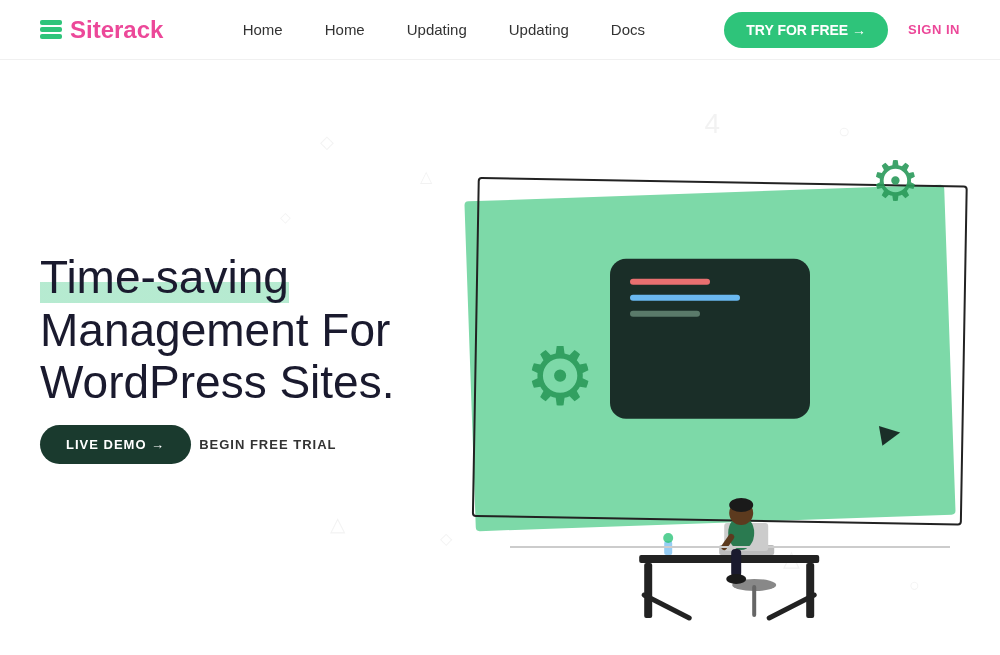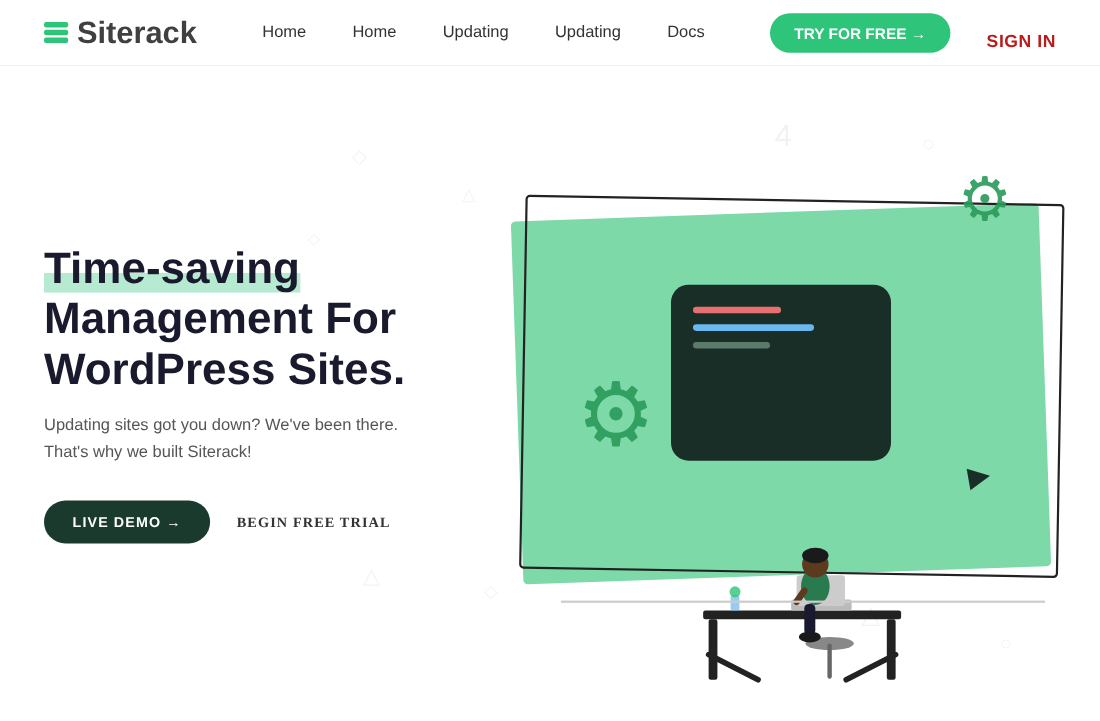--- a/index.html
+++ b/index.html
@@ -21,22 +21,22 @@
       height: 60px;
       border-bottom: 1px solid #f0f0f0;
       position: relative;
       z-index: 10;
     }
     .logo {
       display: flex;
       align-items: center;
       gap: 8px;
       font-weight: 700;
-      font-size: 28px;
-      color: #404040;
+      font-size: 24px;
+      color: #ec4899;
     }
     .logo-icon {
       display: flex;
       flex-direction: column;
       gap: 2px;
     }
     .logo-icon span {
       display: block;
       background: #2ec47a;
       border-radius: 2px;
@@ -53,40 +53,40 @@
     }
     .nav-links a {
       text-decoration: none;
       color: #333;
       font-size: 15px;
       font-weight: 500;
     }
 
     .nav-right {
       display: flex;
-      align-items: flex-end;
-      gap: 33px;
+      align-items: center;
+      gap: 20px;
     }
     .btn-try {
       background: #2ec47a;
       color: #fff;
       border: none;
       border-radius: 25px;
       padding: 10px 22px;
       font-size: 14px;
       font-weight: 600;
       cursor: pointer;
       display: flex;
       align-items: center;
       gap: 6px;
     }
     .sign-in {
-      font-size: 16px;
+      font-size: 13px;
       font-weight: 600;
-      color: #b91c1c;
+      color: #ec4899;
       text-decoration: none;
       letter-spacing: 0.5px;
     }
 
     
     .hero {
       display: flex;
       align-items: center;
       padding: 0 40px;
       height: calc(655px - 60px);
@@ -99,42 +99,42 @@
       position: absolute;
       top: 0; left: 0; right: 0; bottom: 0;
       pointer-events: none;
     }
 
     .hero-left {
       flex: 0 0 420px;
       z-index: 5;
     }
     .hero-title {
-      font-size: 40px;
-      font-weight: 700;
+      font-size: 46px;
+      font-weight: 400;
       line-height: 1.15;
       color: #1a1a2e;
       margin-bottom: 16px;
     }
     .hero-title .highlight {
       color: #1a1a2e;
       background: linear-gradient(to bottom, transparent 60%, rgba(46,196,122,0.35) 60%);
       display: inline;
     }
     .hero-subtitle {
       font-size: 15px;
       color: #555;
       line-height: 1.6;
       margin-bottom: 32px;
       max-width: 340px;
     }
     .hero-buttons {
       display: flex;
       align-items: center;
-      gap: 24px;
+      gap: 8px;
     }
     .btn-live-demo {
       background: #1a3a2e;
       color: #fff;
       border: none;
       border-radius: 25px;
       padding: 12px 26px;
       font-size: 13px;
       font-weight: 700;
       cursor: pointer;
@@ -146,21 +146,20 @@
     }
     .btn-free-trial {
       background: none;
       border: none;
       font-size: 13px;
       font-weight: 700;
       color: #333;
       cursor: pointer;
       letter-spacing: 1px;
       text-transform: uppercase;
-      font-family: Liberation Serif, serif;
     }
 
     
     .hero-right {
       flex: 1;
       position: relative;
       height: 100%;
       display: flex;
       align-items: center;
       justify-content: center;
@@ -305,21 +304,20 @@
     <span class="deco" style="bottom:14%;right:20%;font-size:22px;">△</span>
     <span class="deco" style="bottom:10%;right:8%;font-size:18px;">○</span>
     <span class="deco" style="top:25%;left:28%;font-size:14px;">◇</span>
   </div>
 
   <div class="hero-left">
     <h1 class="hero-title">
       <span class="highlight">Time-saving</span>
       <br>Management For<br>WordPress Sites.
     </h1>
-    <p class="hero-subtitle">Updating sites got you down? We've been there. That's why we built Siterack!</p>
     <div class="hero-buttons">
       <button class="btn-live-demo">LIVE DEMO →</button>
       <button class="btn-free-trial">BEGIN FREE TRIAL</button>
     </div>
   </div>
 
   <div class="hero-right">
 
     <div class="illus-bg-rect"></div>
     <div class="illus-bg-rect2"></div>

